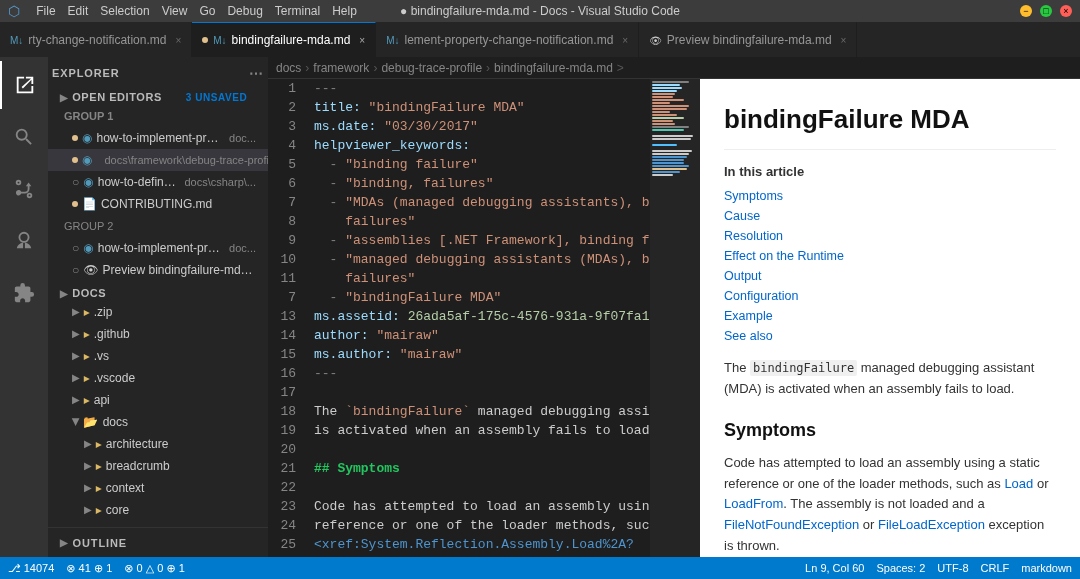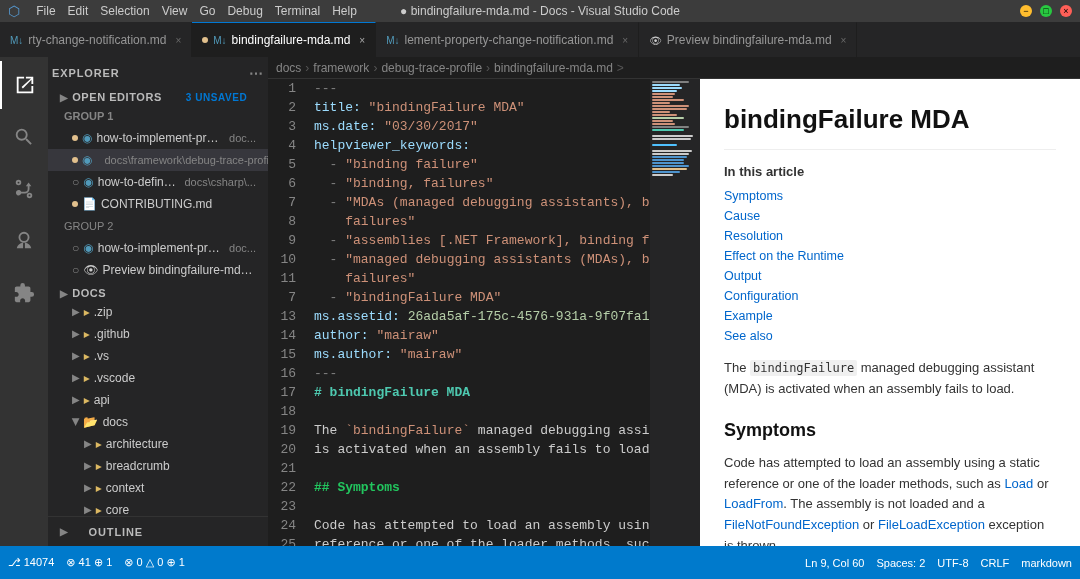--- a/index.html
+++ b/index.html
@@ -74,21 +74,21 @@
     #preview-panel h1 { font-size: 26px; font-weight: 600; color: #111; margin-bottom: 12px; border-bottom: 1px solid #eee; padding-bottom: 8px; }
     #preview-panel h2 { font-size: 18px; font-weight: 600; color: #111; margin-top: 16px; margin-bottom: 8px; }
     #preview-panel .toc-section { margin-bottom: 12px; }
     #preview-panel .toc-label { font-size: 13px; font-weight: 600; color: #333; margin-bottom: 4px; }
     #preview-panel .toc-link { display: block; color: #0066cc; text-decoration: none; line-height: 1.6; font-size: 12.5px; }
     #preview-panel p { margin-bottom: 8px; font-size: 13px; }
     #preview-panel code { font-family: monospace; background: #f0f0f0; padding: 1px 3px; border-radius: 2px; font-size: 12px; }
     #preview-panel a { color: #0066cc; text-decoration: none; }
 
     
-    #status-bar { background: #007acc; height: 33px; display: flex; align-items: center; justify-content: space-between; padding: 0 8px; flex-shrink: 0; font-size: 11px; color: white; }
+    #status-bar { background: #007acc; height: 22px; display: flex; align-items: center; justify-content: space-between; padding: 0 8px; flex-shrink: 0; font-size: 11px; color: white; }
     #status-bar .status-left { display: flex; gap: 12px; align-items: center; }
     #status-bar .status-right { display: flex; gap: 12px; align-items: center; }
 
     
     ::-webkit-scrollbar { width: 6px; height: 6px; }
     ::-webkit-scrollbar-track { background: #1e1e1e; }
     ::-webkit-scrollbar-thumb { background: #424242; border-radius: 3px; }
 
     
     #minimap { width: 50px; background: #1e1e1e; overflow: hidden; position: relative; flex-shrink: 0; }
@@ -292,21 +292,21 @@
             <span class="caret">▶</span>
             <span class="folder-icon">▸</span> 
             <span>csharp</span>
           </div>
 
       </div>
     </div>
 
     <div id="outline-section">
       <span class="caret">▶</span>
-      <span style="margin-left:20px;">OUTLINE</span>
+      <span style="margin-left:4px;">OUTLINE</span>
     </div>
   </div>
 
   <div id="editor-area">
 
     <div id="breadcrumb">
       <span>docs</span>
       <span class="sep">›</span>
       <span>framework</span>
       <span class="sep">›</span>
@@ -359,21 +359,20 @@
             <div class="code-line"><span class="sy-gray">  - </span><span class="sy-str">"MDAs (managed debugging assistants), binding</span></div>
             <div class="code-line"><span class="sy-str">    failures"</span></div>
             <div class="code-line"><span class="sy-gray">  - </span><span class="sy-str">"assemblies [.NET Framework], binding failures"</span></div>
             <div class="code-line"><span class="sy-gray">  - </span><span class="sy-str">"managed debugging assistants (MDAs), binding</span></div>
             <div class="code-line"><span class="sy-str">    failures"</span></div>
             <div class="code-line"><span class="sy-gray">  - </span><span class="sy-str">"bindingFailure MDA"</span></div>
             <div class="code-line"><span class="sy-key">ms.assetid: </span><span class="sy-val">26ada5af-175c-4576-931a-9f07fa1723e9</span></div>
             <div class="code-line"><span class="sy-key">author: </span><span class="sy-str">"mairaw"</span></div>
             <div class="code-line"><span class="sy-key">ms.author: </span><span class="sy-str">"mairaw"</span></div>
             <div class="code-line"><span class="sy-gray">---</span></div>
-            <div class="code-line"><span class="sy-heading"># bindingFailure MDA</span></div>
             <div class="code-line">&nbsp;</div>
             <div class="code-line">The <span class="sy-str">`bindingFailure`</span> managed debugging assistant (MDA)</div>
             <div class="code-line">is activated when an assembly fails to load.</div>
             <div class="code-line">&nbsp;</div>
             <div class="code-line"><span class="sy-h2">## Symptoms</span></div>
             <div class="code-line">&nbsp;</div>
             <div class="code-line">Code has attempted to load an assembly using a static</div>
             <div class="code-line">reference or one of the loader methods, such as</div>
             <div class="code-line"><span class="sy-link">&lt;xref:System.Reflection.Assembly.Load%2A?</span></div>
 

